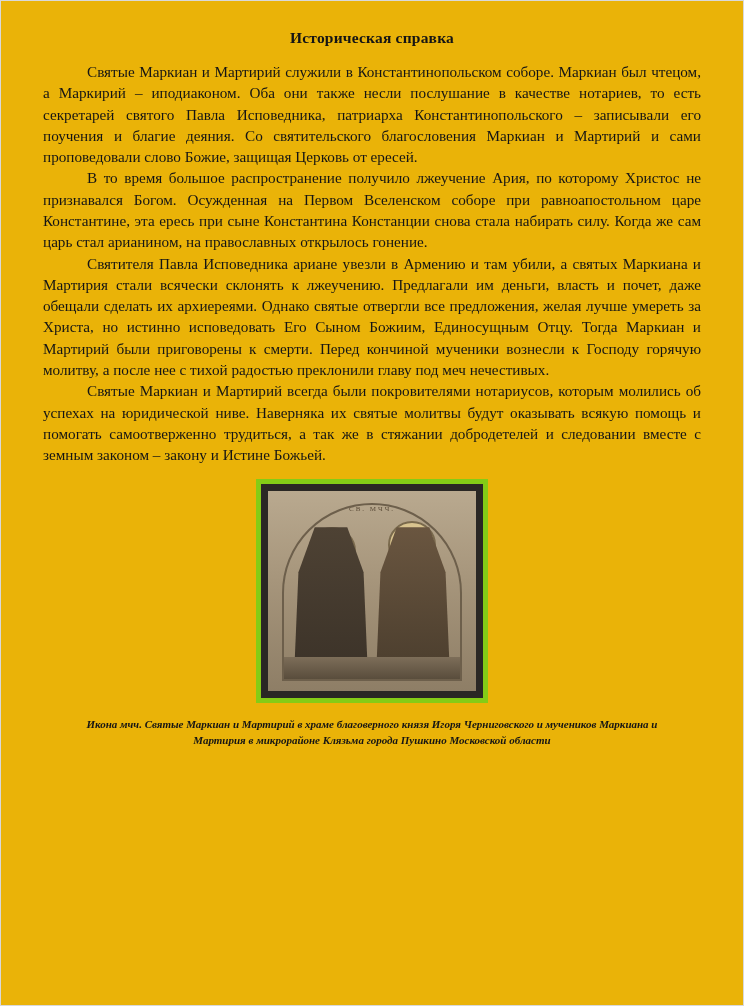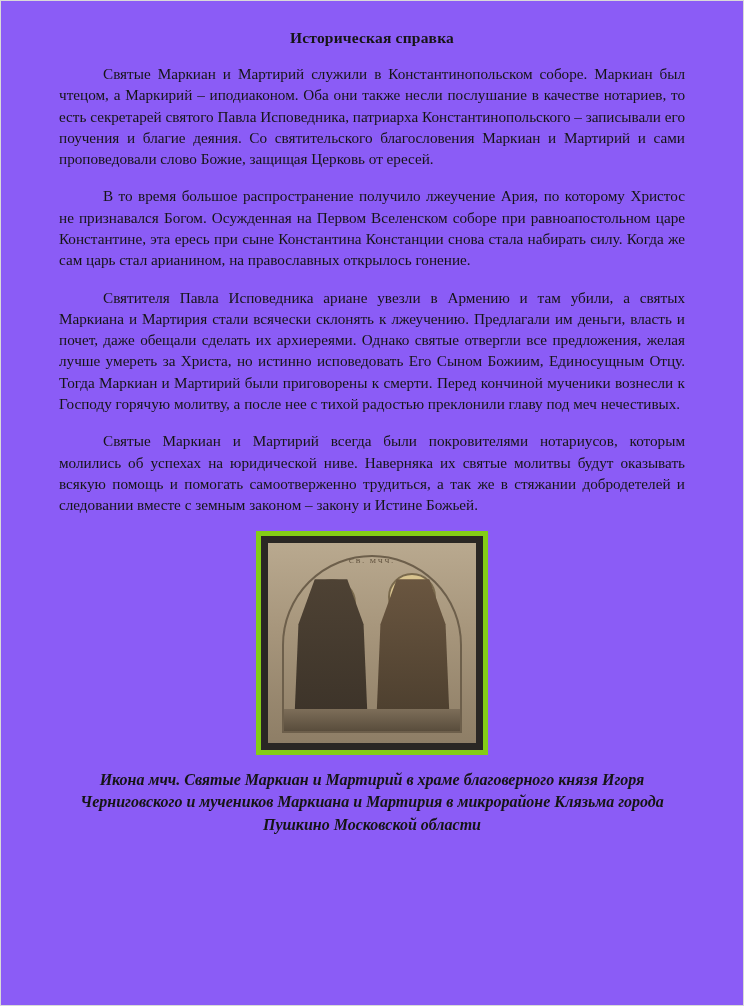--- a/index.html
+++ b/index.html
@@ -15,32 +15,32 @@
     position: relative;
     overflow: hidden;
   }
   .page {
     position: absolute;
     left: 0; top: 0;
     width: 744px;
     height: 1006px;
     box-sizing: border-box;
     padding: 22px 42px 16px 42px;
-    background: #8b5cf6;
+    background: #eab308;
     border: 1px solid #d9d9d9;
   }
   .doc-title {
     text-align: center;
     font-size: 15.5px;
     font-weight: bold;
     letter-spacing: 0.2px;
     margin: 6px 0 14px 0;
   }
   .body-text p {
-    margin: 16px;
+    margin: 0;
     text-align: justify;
     text-justify: inter-word;
     text-indent: 44px;
     font-size: 15.2px;
     line-height: 1.40;
     hyphens: none;
   }
   .figure {
     margin-top: 14px;
     display: flex;
@@ -115,21 +115,21 @@
     left: 16px; right: 16px; top: 14px;
     height: 14px;
     text-align: center;
     font-size: 7px;
     color: #5b4c39;
     letter-spacing: 2px;
   }
   .figure-caption {
     margin: 14px 18px 0 18px;
     text-align: center;
-    font-size: 16px;
+    font-size: 11px;
     font-style: italic;
     font-weight: bold;
     line-height: 1.38;
   }
 </style>
 </head>
 <body>
 
 <div class="page">
 

